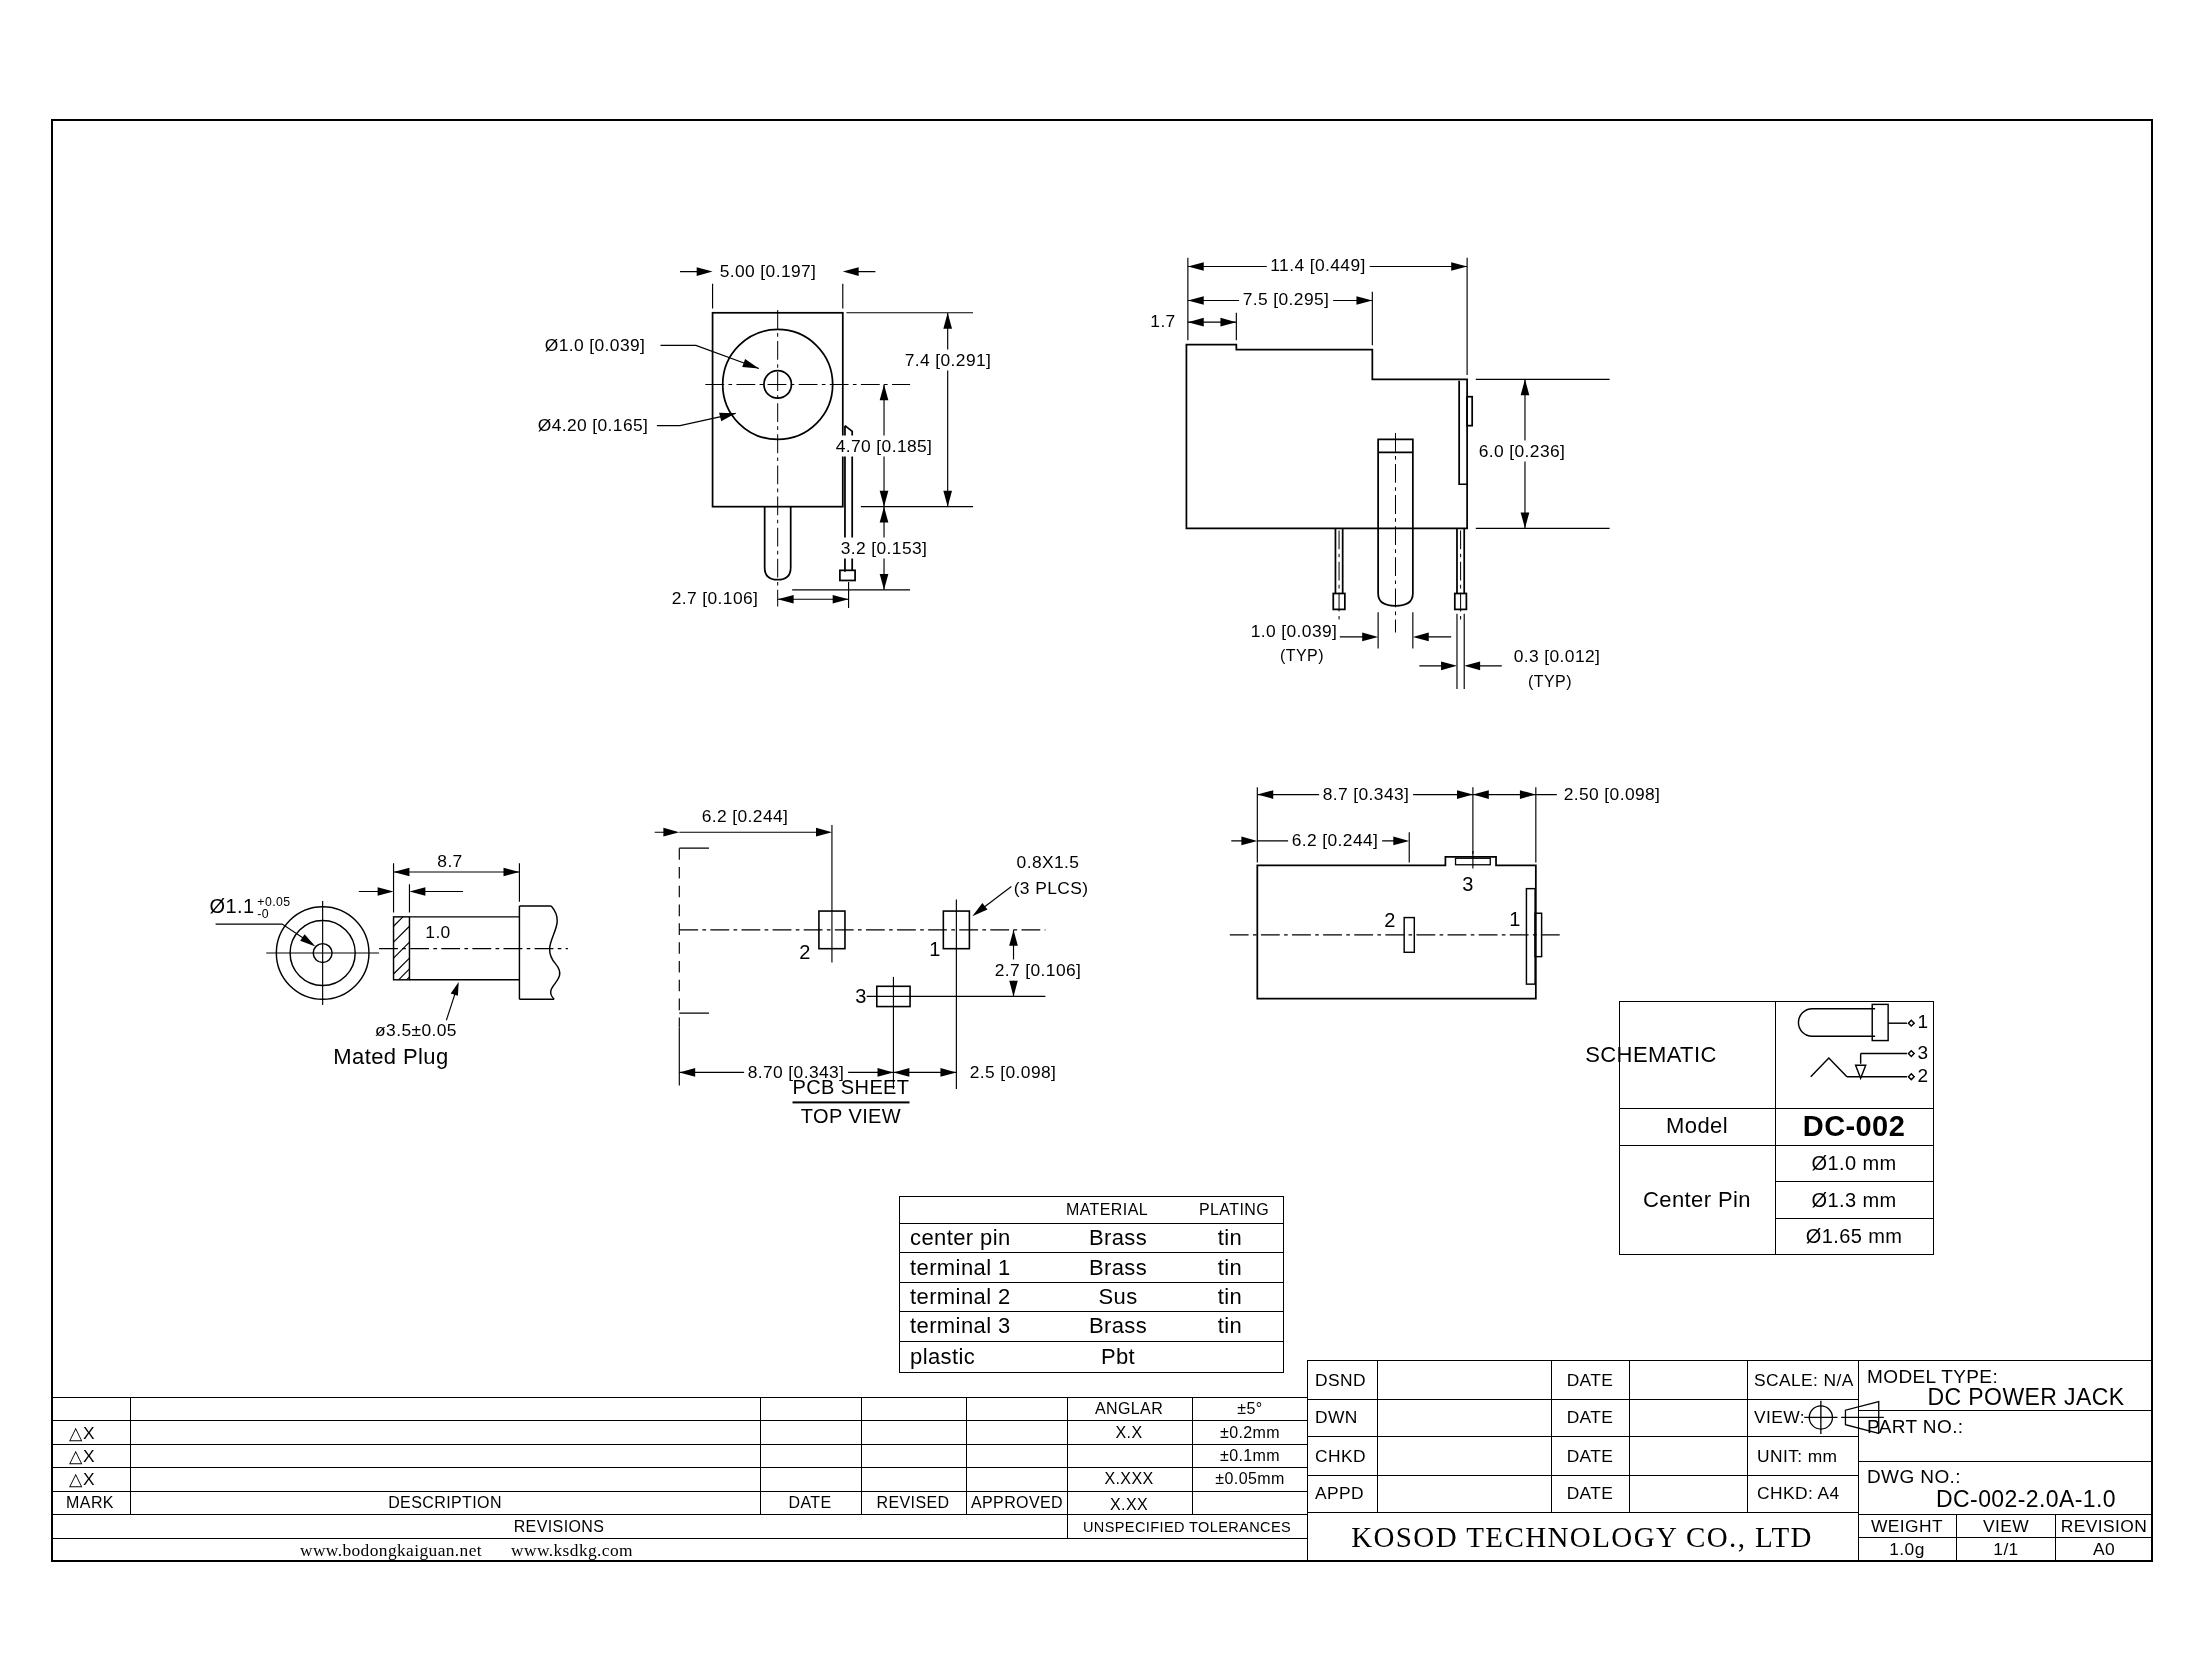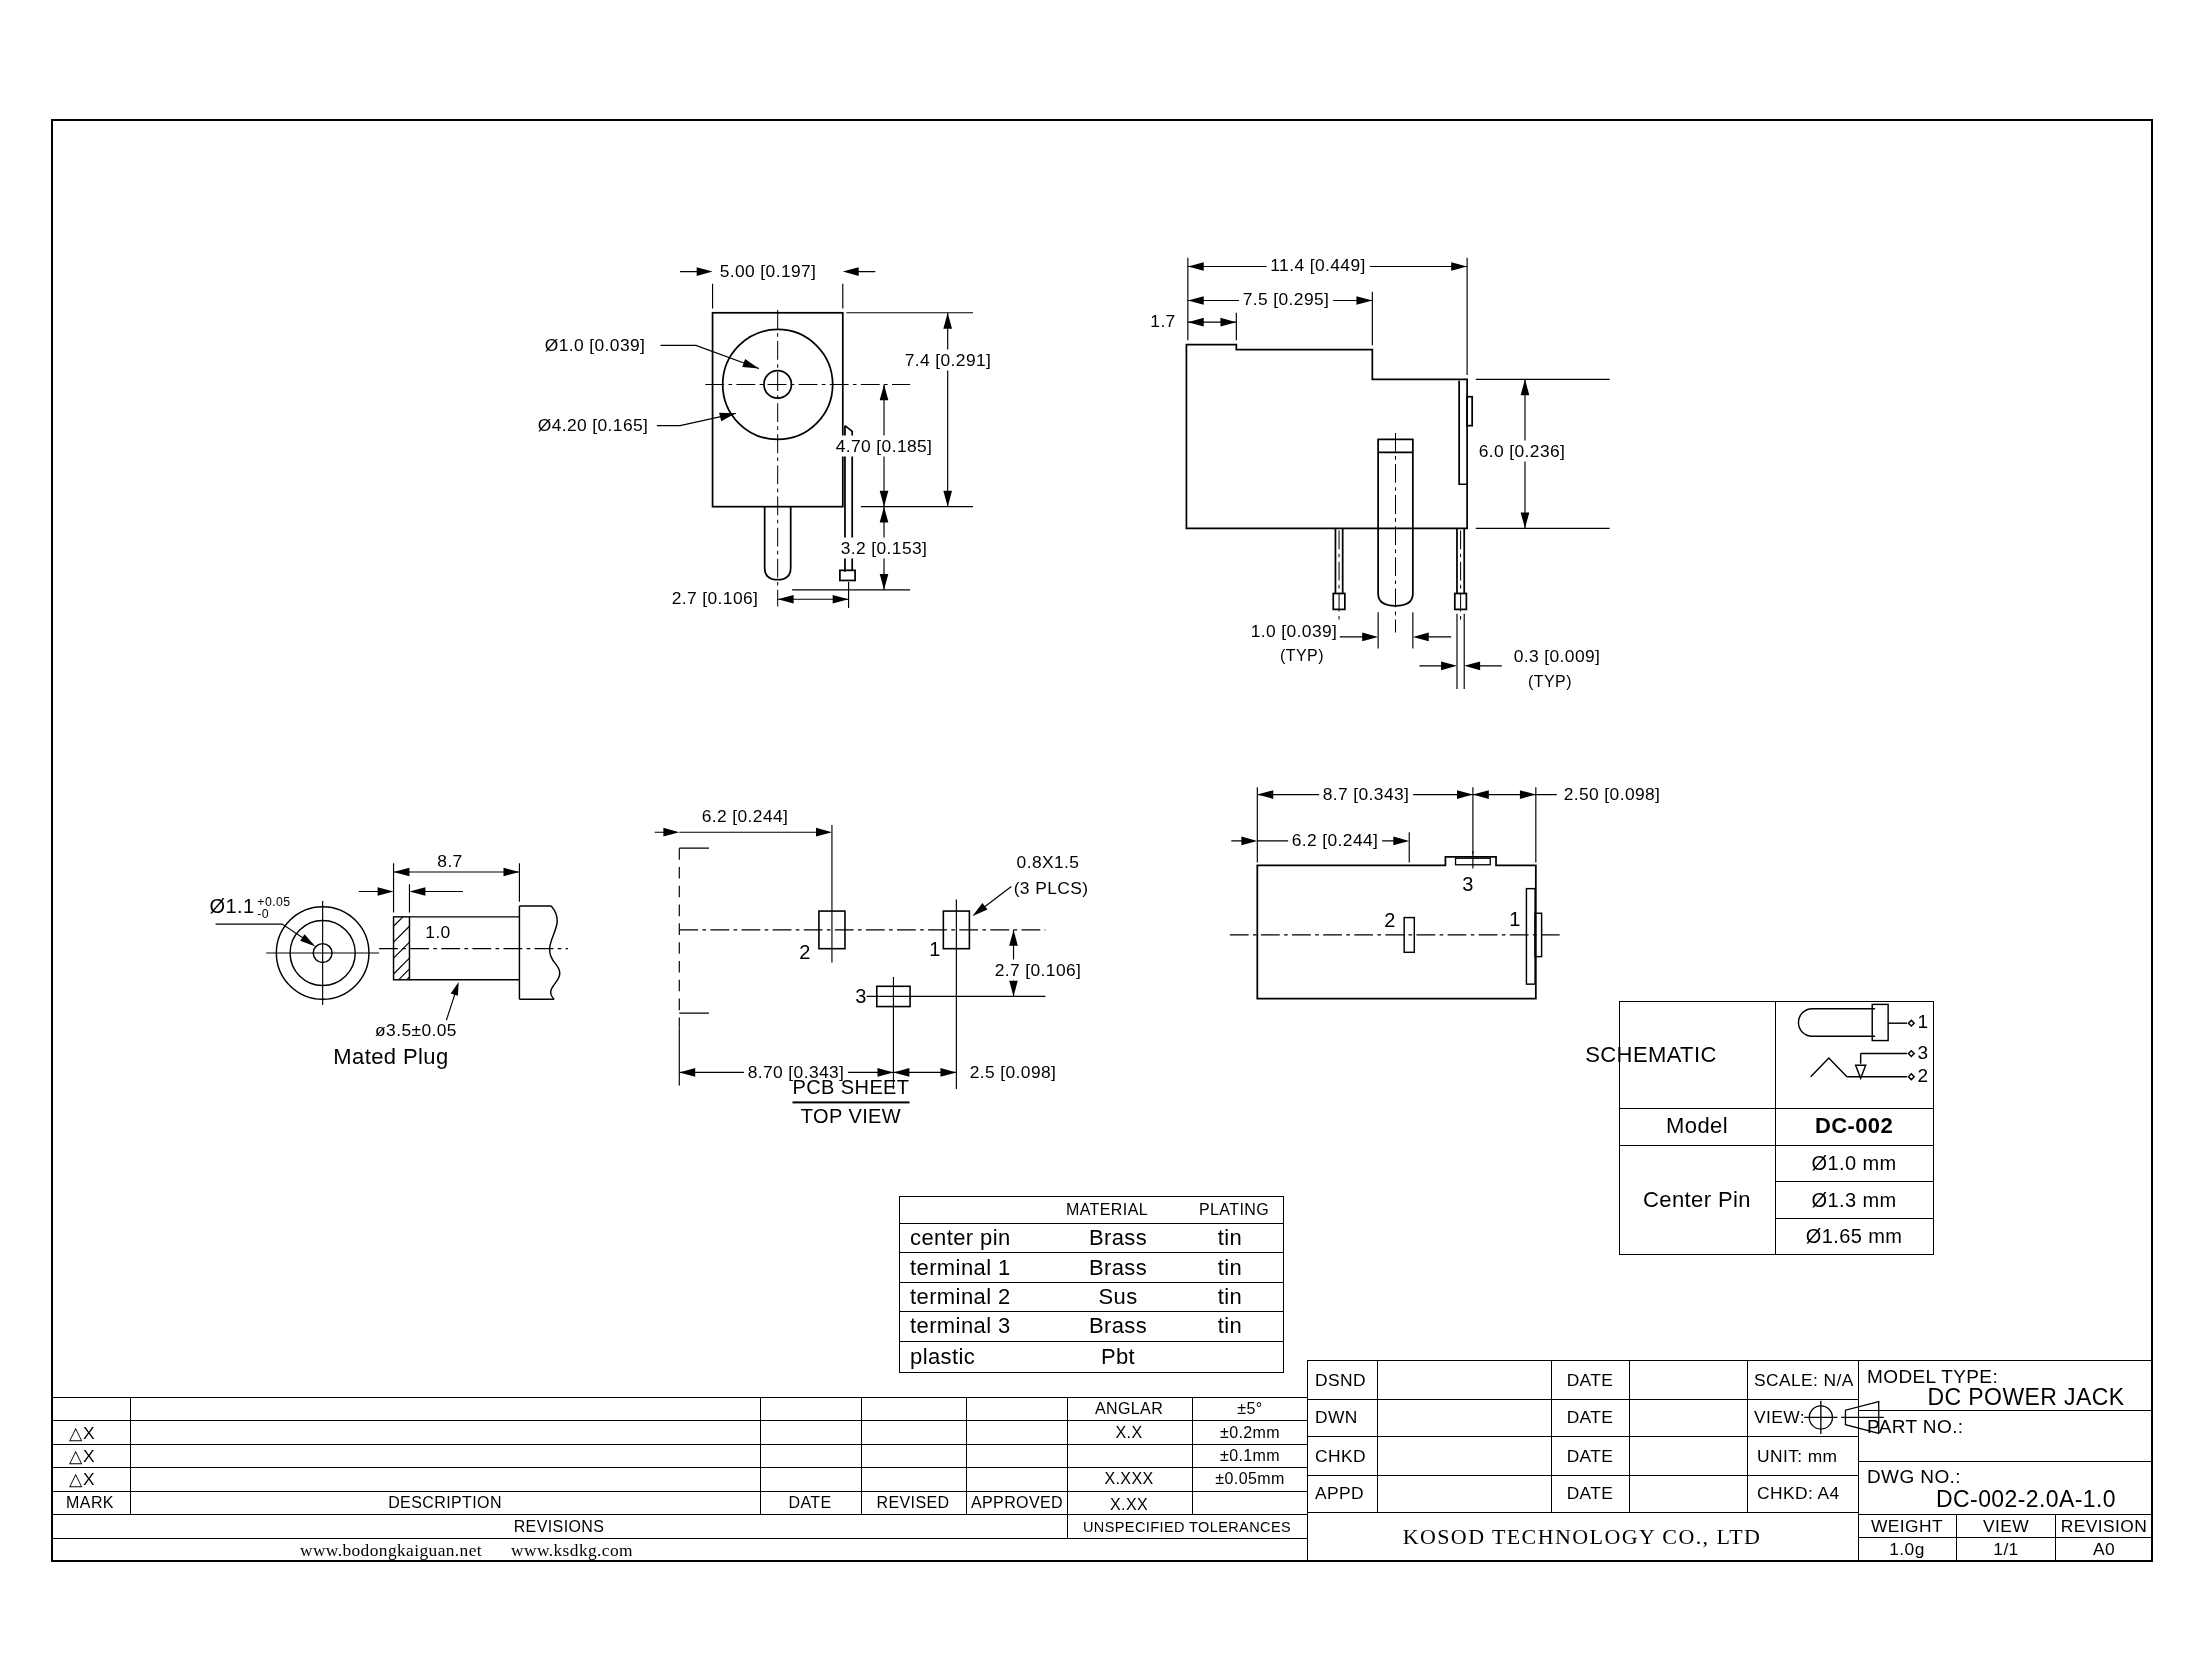--- a/index.html
+++ b/index.html
@@ -2,21 +2,21 @@
 <html style="font-size:11.6px"><head>
 <meta charset="utf-8">
 <style>
   html,body{margin:0;padding:0;background:#fff;}
   .page{position:relative;width:2205px;height:1676px;background:#fff;font-family:"Liberation Sans",sans-serif;color:#000;overflow:hidden;}
   .border{position:absolute;left:51px;top:119px;width:2102px;height:1443px;border:2.2px solid #000;box-sizing:border-box;}
   svg.draw{position:absolute;left:0;top:0;}
   .t{position:absolute;transform:translate(-50%,-50%);white-space:nowrap;font-size:17.4px;letter-spacing:0.4px;}
   .tl{position:absolute;transform:translate(0,-50%);white-space:nowrap;font-size:17.4px;letter-spacing:0.4px;}
   .bg{background:#fff;padding:0 3.6px;}
-  .f20{font-size:14.5px;} .f22{font-size:16px;} .f26{font-size:19px;} .f28{font-size:20px;} .f30{font-size:22px;} .f32{font-size:23px;} .f34{font-size:22px;}
+  .f20{font-size:14.5px;} .f22{font-size:16px;} .f26{font-size:19px;} .f28{font-size:20px;} .f30{font-size:22px;} .f32{font-size:23px;} .f34{font-size:29px;}
   .serif{font-family:"Liberation Serif",serif;}
   .bold{font-weight:bold;}
   .hl,.vl{position:absolute;background:#000;}
   .hl{height:1.4px;} .vl{width:1.4px;}
   .ul{border-bottom:2.2px solid #000;padding-bottom:2.2px;}
   .tolstack{display:inline-block;vertical-align:middle;text-align:left;line-height:1.05;font-size:12.3px;margin-left:2.9px;}
 </style>
 </head>
 <body>
 
@@ -209,21 +209,21 @@
   <div class="t bg" style="left:884px;top:446px">4.70 [0.185]</div>
   <div class="t bg" style="left:884px;top:548px">3.2 [0.153]</div>
   <div class="t" style="left:715px;top:598px">2.7 [0.106]</div>
 
   <div class="t bg" style="left:1318px;top:265px">11.4 [0.449]</div>
   <div class="t bg" style="left:1286px;top:299px">7.5 [0.295]</div>
   <div class="t" style="left:1163px;top:321px">1.7</div>
   <div class="t bg" style="left:1522px;top:451px">6.0 [0.236]</div>
   <div class="t" style="left:1294px;top:631px">1.0 [0.039]</div>
   <div class="t f22" style="left:1302px;top:656px">(TYP)</div>
-  <div class="t" style="left:1557px;top:656px">0.3 [0.009]</div>
+  <div class="t" style="left:1557px;top:656px">0.3 [0.012]</div>
   <div class="t f22" style="left:1550px;top:682px">(TYP)</div>
 
   <div class="t" style="left:250px;top:908px"><span class="f28">Ø1.1</span><span class="tolstack"><span style="display:block">+0.05</span><span style="display:block">-0</span></span></div>
   <div class="t" style="left:450px;top:861px">8.7</div>
   <div class="t" style="left:438px;top:932px">1.0</div>
   <div class="t" style="left:416px;top:1030px">ø3.5±0.05</div>
   <div class="t f30" style="left:391px;top:1057px">Mated Plug</div>
 
   <div class="t" style="left:745px;top:816px">6.2 [0.244]</div>
   <div class="t" style="left:1048px;top:862px">0.8X1.5</div>

